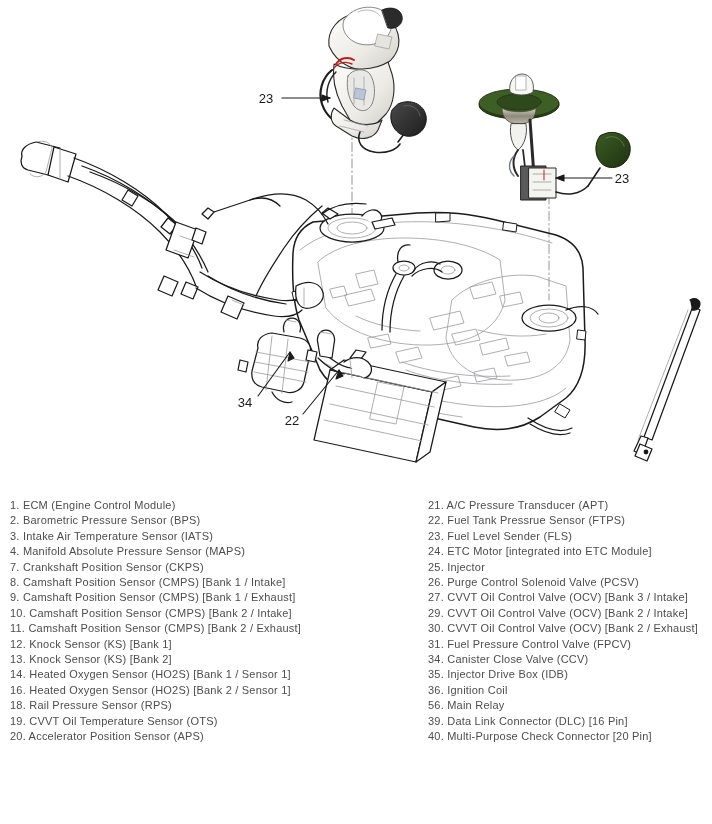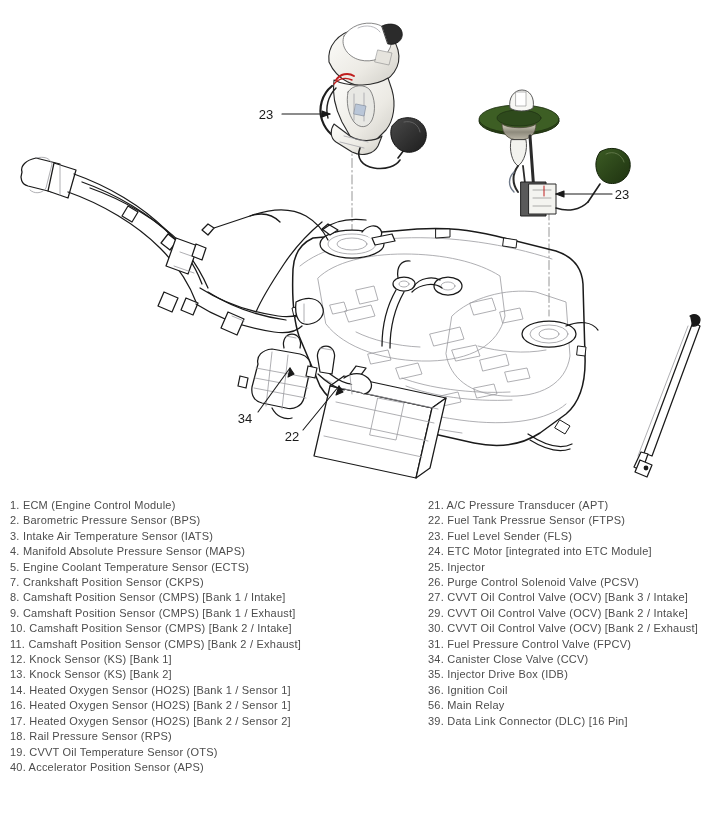--- a/index.html
+++ b/index.html
@@ -6,21 +6,21 @@
   html,body{margin:0;padding:0;}
   body{
     width:712px;height:824px;
     background:#ffffff;
     font-family:"Liberation Sans","DejaVu Sans",sans-serif;
     overflow:hidden;position:relative;
   }
   #page{position:relative;width:712px;height:824px;}
 
   
-  #diagram{position:absolute;left:0;top:16px;width:712px;height:495px;}
+  #diagram{position:absolute;left:0;top:0;width:712px;height:495px;}
   #diagram svg{display:block;}
 
   
   #legend{
     position:absolute;left:0;top:498px;width:712px;height:326px;
   }
   .col{position:absolute;top:0;}
   .col.left{left:10px;width:410px;}
   .col.right{left:428px;width:284px;}
   .lrow{
@@ -383,47 +383,46 @@
       <text class="callout-text" x="292" y="425" text-anchor="middle">22</text>
     </svg>
   </div>
 
   <div id="legend">
     <div class="col left">
         <span class="lrow"><span class="lnum">1.</span><span class="ltxt"> ECM (Engine Control Module)</span></span>
         <span class="lrow"><span class="lnum">2.</span><span class="ltxt"> Barometric Pressure Sensor (BPS)</span></span>
         <span class="lrow"><span class="lnum">3.</span><span class="ltxt"> Intake Air Temperature Sensor (IATS)</span></span>
         <span class="lrow"><span class="lnum">4.</span><span class="ltxt"> Manifold Absolute Pressure Sensor (MAPS)</span></span>
-        <span class="lrow"><span class="lnum">5.</span><span class="ltxt"> Engine Coolant Temperature Sensor (ECTS)</span></span>
         <span class="lrow"><span class="lnum">7.</span><span class="ltxt"> Crankshaft Position Sensor (CKPS)</span></span>
         <span class="lrow"><span class="lnum">8.</span><span class="ltxt"> Camshaft Position Sensor (CMPS) [Bank 1 / Intake]</span></span>
         <span class="lrow"><span class="lnum">9.</span><span class="ltxt"> Camshaft Position Sensor (CMPS) [Bank 1 / Exhaust]</span></span>
         <span class="lrow"><span class="lnum">10.</span><span class="ltxt"> Camshaft Position Sensor (CMPS) [Bank 2 / Intake]</span></span>
         <span class="lrow"><span class="lnum">11.</span><span class="ltxt"> Camshaft Position Sensor (CMPS) [Bank 2 / Exhaust]</span></span>
         <span class="lrow"><span class="lnum">12.</span><span class="ltxt"> Knock Sensor (KS) [Bank 1]</span></span>
         <span class="lrow"><span class="lnum">13.</span><span class="ltxt"> Knock Sensor (KS) [Bank 2]</span></span>
         <span class="lrow"><span class="lnum">14.</span><span class="ltxt"> Heated Oxygen Sensor (HO2S) [Bank 1 / Sensor 1]</span></span>
         <span class="lrow"><span class="lnum">16.</span><span class="ltxt"> Heated Oxygen Sensor (HO2S) [Bank 2 / Sensor 1]</span></span>
-        <span class="lrow"><span class="lnum">17.</span><span class="ltxt"> Heated Oxygen Sensor (HO2S) [Bank 2 / Sensor 2]</span></span>
         <span class="lrow"><span class="lnum">18.</span><span class="ltxt"> Rail Pressure Sensor (RPS)</span></span>
         <span class="lrow"><span class="lnum">19.</span><span class="ltxt"> CVVT Oil Temperature Sensor (OTS)</span></span>
-        <span class="lrow"><span class="lnum">40.</span><span class="ltxt"> Accelerator Position Sensor (APS)</span></span>
+        <span class="lrow"><span class="lnum">20.</span><span class="ltxt"> Accelerator Position Sensor (APS)</span></span>
       </div>
     <div class="col right">
         <span class="lrow"><span class="lnum">21.</span><span class="ltxt"> A/C Pressure Transducer (APT)</span></span>
         <span class="lrow"><span class="lnum">22.</span><span class="ltxt"> Fuel Tank Pressrue Sensor (FTPS)</span></span>
         <span class="lrow"><span class="lnum">23.</span><span class="ltxt"> Fuel Level Sender (FLS)</span></span>
         <span class="lrow"><span class="lnum">24.</span><span class="ltxt"> ETC Motor [integrated into ETC Module]</span></span>
         <span class="lrow"><span class="lnum">25.</span><span class="ltxt"> Injector</span></span>
         <span class="lrow"><span class="lnum">26.</span><span class="ltxt"> Purge Control Solenoid Valve (PCSV)</span></span>
         <span class="lrow"><span class="lnum">27.</span><span class="ltxt"> CVVT Oil Control Valve (OCV) [Bank 3 / Intake]</span></span>
         <span class="lrow"><span class="lnum">29.</span><span class="ltxt"> CVVT Oil Control Valve (OCV) [Bank 2 / Intake]</span></span>
         <span class="lrow"><span class="lnum">30.</span><span class="ltxt"> CVVT Oil Control Valve (OCV) [Bank 2 / Exhaust]</span></span>
         <span class="lrow"><span class="lnum">31.</span><span class="ltxt"> Fuel Pressure Control Valve (FPCV)</span></span>
         <span class="lrow"><span class="lnum">34.</span><span class="ltxt"> Canister Close Valve (CCV)</span></span>
         <span class="lrow"><span class="lnum">35.</span><span class="ltxt"> Injector Drive Box (IDB)</span></span>
         <span class="lrow"><span class="lnum">36.</span><span class="ltxt"> Ignition Coil</span></span>
         <span class="lrow"><span class="lnum">56.</span><span class="ltxt"> Main Relay</span></span>
         <span class="lrow"><span class="lnum">39.</span><span class="ltxt"> Data Link Connector (DLC) [16 Pin]</span></span>
+        <span class="lrow"><span class="lnum">40.</span><span class="ltxt"> Multi-Purpose Check Connector [20 Pin]</span></span>
       </div>
   </div>
 
 </div>
 
 </body></html>

